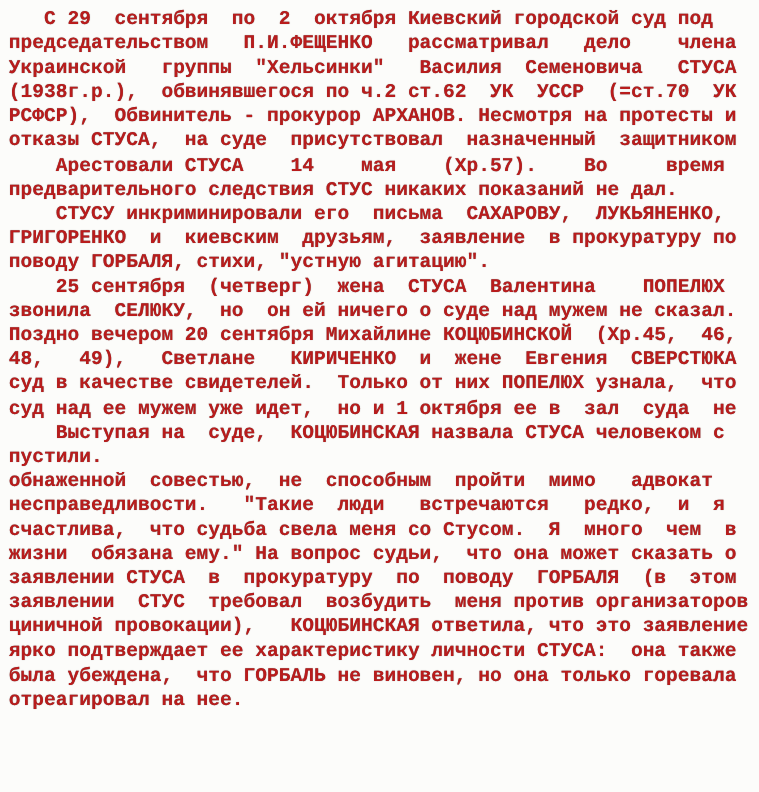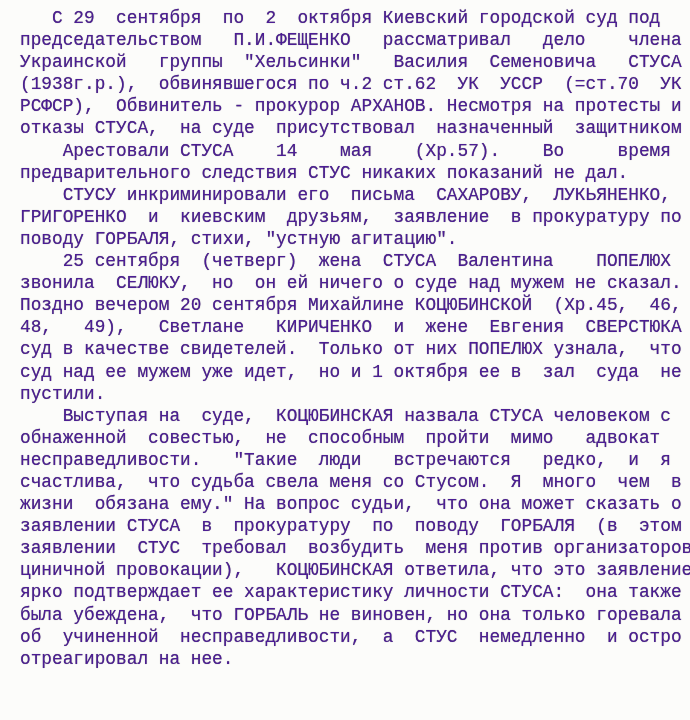--- a/index.html
+++ b/index.html
@@ -12,27 +12,26 @@
   }
   .page {
     width: 690px;
     height: 720px;
     background: #fcfcfa;
     box-sizing: border-box;
   }
   .doc {
     padding: 7px 0 0 8px;
     font-family: "Liberation Mono", "DejaVu Sans Mono", monospace;
-    font-weight: 400;
+    font-weight: 700;
     font-size: 17.8px;
     line-height: 22.1px;
-    color: #4c1d95;
+    color: #b91c1c;
     text-shadow: 0 0 0.7px rgba(25,25,25,0.65);
     filter: blur(0.2px);
-    margin-left: 12px;
   }
   .line {
     white-space: pre;
     height: 22.1px;
   }
 </style>
 </head>
 <body>
 
 <div class="page">
@@ -47,27 +46,26 @@
       <div class="line">предварительного следствия СТУС никаких показаний не дал.</div>
       <div class="line">    СТУСУ инкриминировали его  письма  САХАРОВУ,  ЛУКЬЯНЕНКО,</div>
       <div class="line">ГРИГОРЕНКО  и  киевским  друзьям,  заявление  в прокуратуру по</div>
       <div class="line">поводу ГОРБАЛЯ, стихи, "устную агитацию".</div>
       <div class="line">    25 сентября  (четверг)  жена  СТУСА  Валентина    ПОПЕЛЮХ</div>
       <div class="line">звонила  СЕЛЮКУ,  но  он ей ничего о суде над мужем не сказал.</div>
       <div class="line">Поздно вечером 20 сентября Михайлине КОЦЮБИНСКОЙ  (Хр.45,  46,</div>
       <div class="line">48,   49),   Светлане   КИРИЧЕНКО  и  жене  Евгения  СВЕРСТЮКА</div>
       <div class="line">суд в качестве свидетелей.  Только от них ПОПЕЛЮХ узнала,  что</div>
       <div class="line">суд над ее мужем уже идет,  но и 1 октября ее в  зал  суда  не</div>
+      <div class="line">    Выступая на  суде,  КОЦЮБИНСКАЯ назвала СТУСА человеком с</div>
       <div class="line">пустили.</div>
-      <div class="line">    Выступая на  суде,  КОЦЮБИНСКАЯ назвала СТУСА человеком с</div>
       <div class="line">обнаженной  совестью,  не  способным  пройти  мимо   адвокат</div>
       <div class="line">несправедливости.   "Такие  люди   встречаются   редко,  и  я</div>
       <div class="line">счастлива,  что судьба свела меня со Стусом.  Я  много  чем  в</div>
       <div class="line">жизни  обязана ему." На вопрос судьи,  что она может сказать о</div>
       <div class="line">заявлении СТУСА  в  прокуратуру  по  поводу  ГОРБАЛЯ  (в  этом</div>
       <div class="line">заявлении  СТУС  требовал  возбудить  меня против организаторов</div>
       <div class="line">циничной провокации),   КОЦЮБИНСКАЯ ответила, что это заявление</div>
       <div class="line">ярко подтверждает ее характеристику личности СТУСА:  она также</div>
       <div class="line">была убеждена,  что ГОРБАЛЬ не виновен, но она только горевала</div>
-      <div class="line">об  учиненной  несправедливости,  а  СТУС  немедленно  и остро</div>
       <div class="line">отреагировал на нее.</div>
     </div>
 </div>
 
 </body></html>

